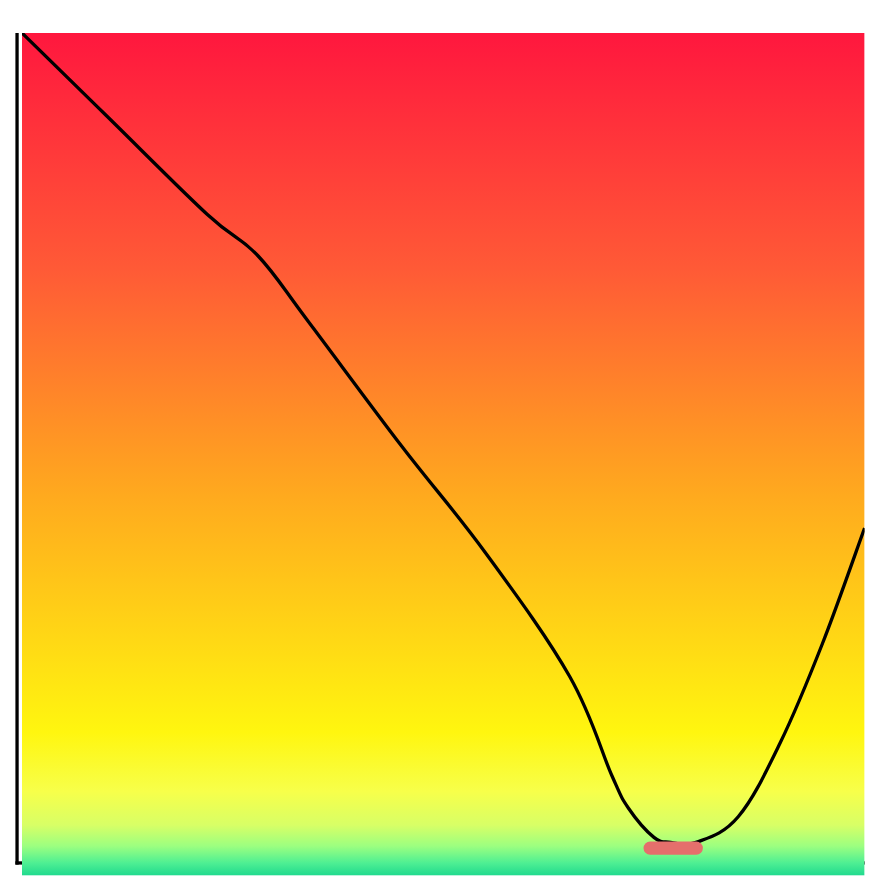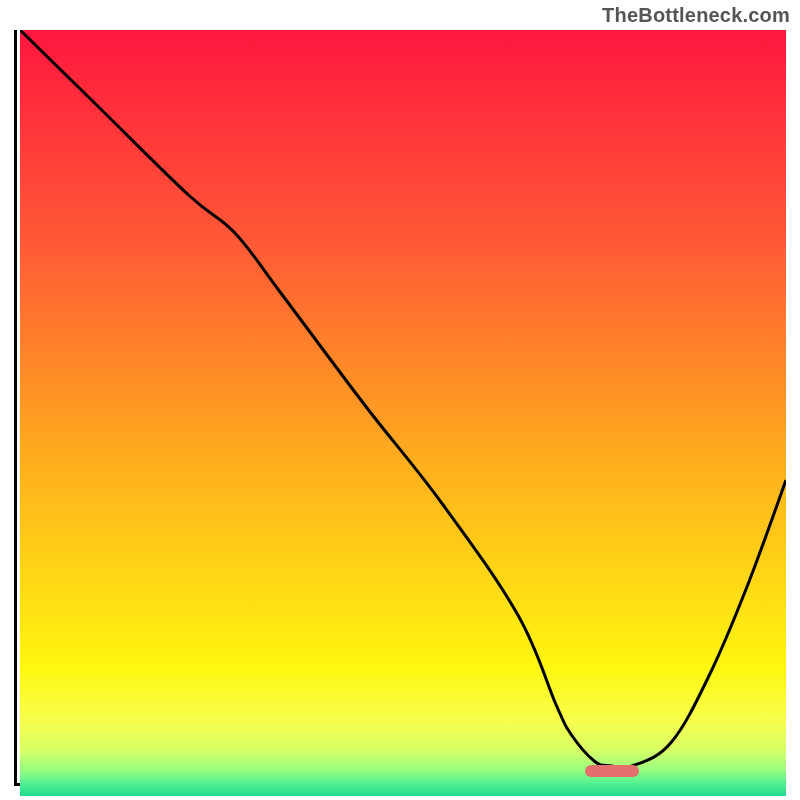--- a/index.html
+++ b/index.html
@@ -61,21 +61,20 @@
     border-radius: 6px;
     background: #e56f6c;
     z-index: 3;
     
   }
 </style>
 </head>
 <body>
 <div class="container">
 
-  <div class="watermark">TheBottleneck.com</div>
 
   <div class="plot-area">
 
     <svg class="gradient-bg" viewBox="0 0 100 100" preserveAspectRatio="none">
       <defs>
         <linearGradient id="bgGrad" x1="0" y1="0" x2="0" y2="1">
 
         <stop offset="0.00%" stop-color="#ff173e"></stop>
             <stop offset="28.00%" stop-color="#ff5a36"></stop>
             <stop offset="55.00%" stop-color="#ffaa1e"></stop>

